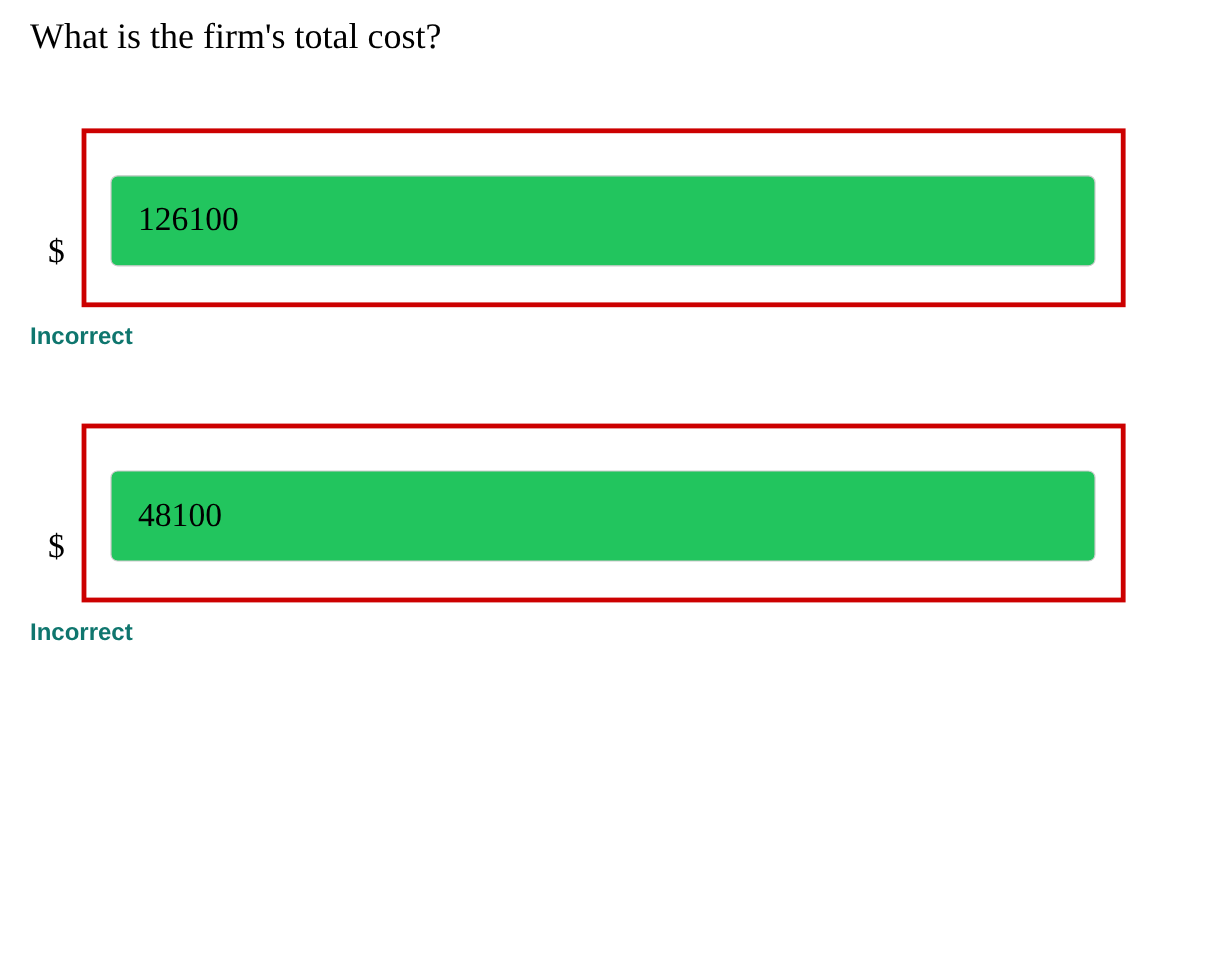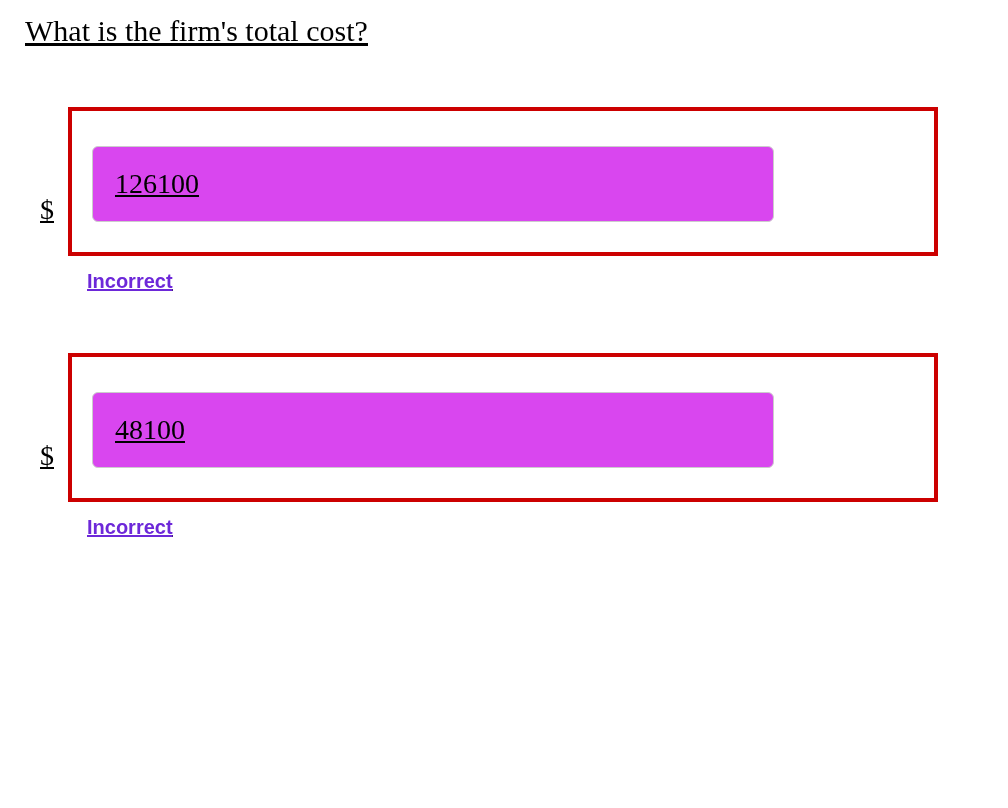--- a/index.html
+++ b/index.html
@@ -1,19 +1,18 @@
 <!DOCTYPE html>
 <html><head>
   <meta charset="utf-8">
   <style>
     * {
       box-sizing: border-box;
       margin: 0;
       padding: 0;
-      text-decoration: underline;
     }
     body {
       font-family: Georgia, 'Times New Roman', serif;
       background: #ffffff;
       width: 1008px;
       height: 808px;
       padding: 10px 25px;
     }
     .question-block {
       margin-bottom: 60px;
@@ -36,38 +35,37 @@
       margin-right: 14px;
       margin-bottom: 30px;
     }
     .answer-box {
       border: 4px solid #cc0000;
       padding: 35px 20px 30px 20px;
       flex: 0 0 auto;
       width: 870px;
     }
     .answer-input {
-      width: 682px;
+      width: 821px;
       height: 76px;
-      background: #d946ef;
+      background: #22c55e;
       border: 1px solid #cccccc;
       border-radius: 6px;
       font-size: 28px;
       font-family: Georgia, 'Times New Roman', serif;
       color: #000000;
       padding: 0 22px;
       outline: none;
     }
     .feedback-text {
       font-family: Arial, Helvetica, sans-serif;
       font-size: 20px;
       font-weight: bold;
-      color: #6d28d9;
+      color: #0f766e;
       margin-top: 14px;
-      margin-left: 62px;
     }
   </style>
 </head>
 <body>
 
 <div class="question-block">
   <div class="question-text">What is the firm's total cost?</div>
   <div class="answer-row">
     <span class="currency-symbol">$</span>
     <div class="answer-box">

